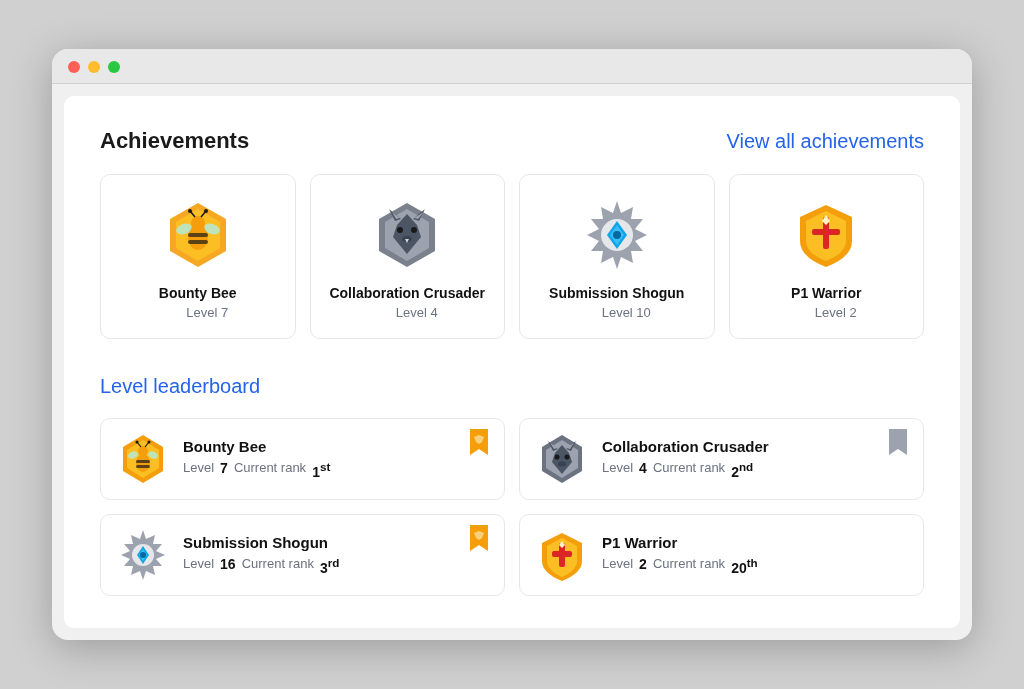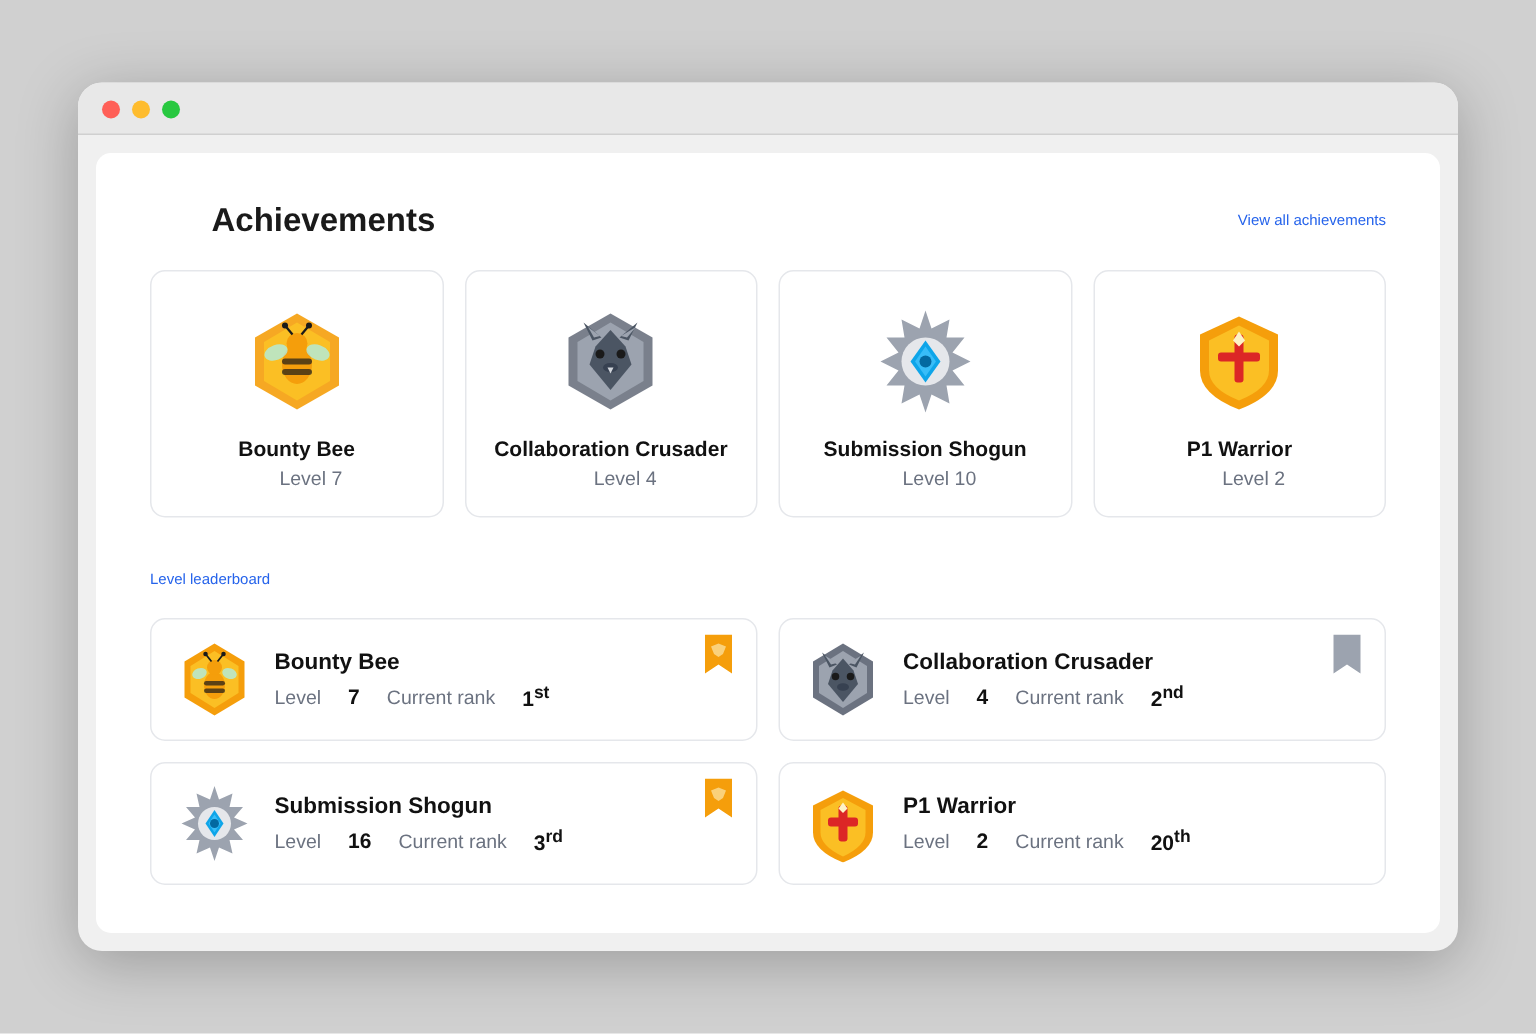--- a/index.html
+++ b/index.html
@@ -50,26 +50,25 @@
       display: flex;
       align-items: center;
       justify-content: space-between;
       margin-bottom: 20px;
     }
 
     .section-title {
       font-size: 22px;
       font-weight: 700;
       color: #1a1a1a;
-      margin-left: 41px;
     }
 
     .view-link {
       color: #2563eb;
-      font-size: 10px;
+      font-size: 20px;
       font-weight: 500;
       cursor: pointer;
       text-decoration: none;
     }
 
     
     .achievements-grid {
       display: grid;
       grid-template-columns: repeat(4, 1fr);
       gap: 14px;
@@ -139,22 +138,22 @@
       font-size: 15px;
       font-weight: 700;
       color: #111;
       margin-bottom: 5px;
     }
 
     .rank-details {
       font-size: 13px;
       color: #6b7280;
       display: flex;
-      gap: 18px;
-      align-items: center;
+      gap: 6px;
+      align-items: flex-start;
     }
 
     .rank-num {
       font-weight: 700;
       color: #111;
       font-size: 14px;
     }
 
     .rank-badge-ribbon {
       position: absolute;

